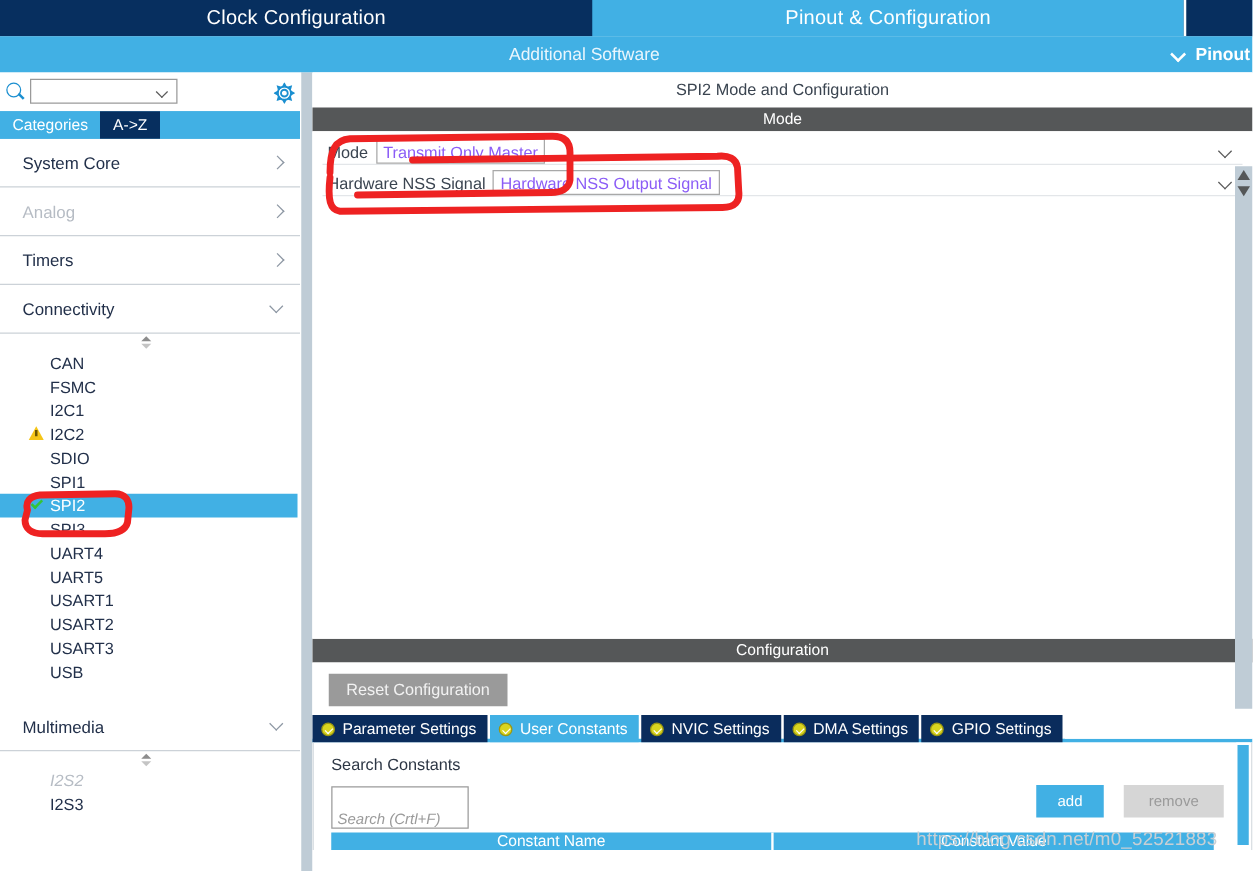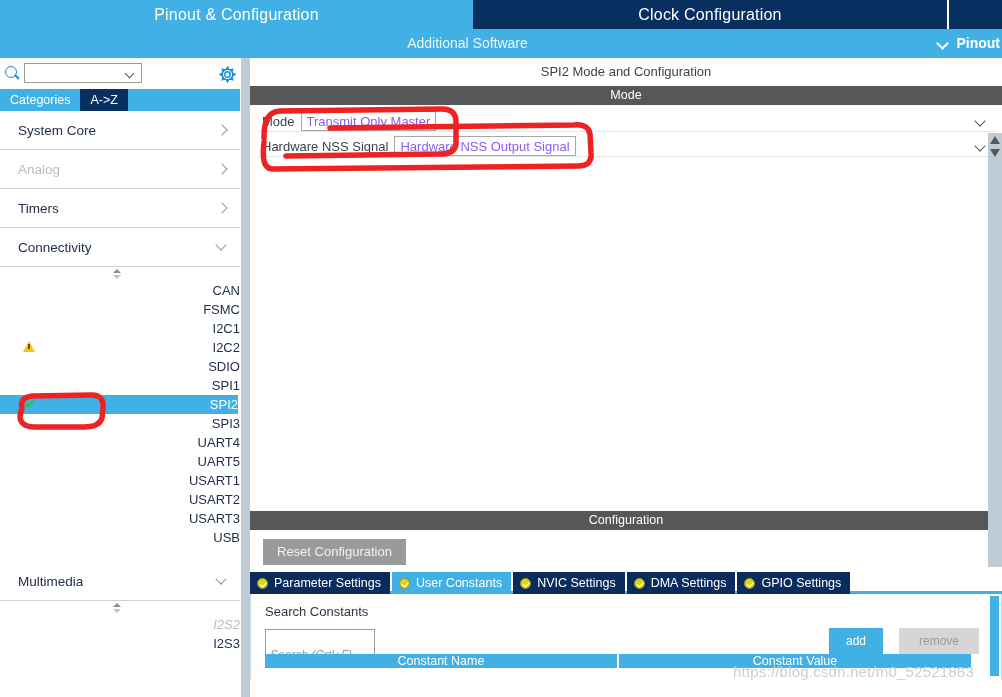--- a/index.html
+++ b/index.html
@@ -140,21 +140,21 @@
     content: ""; position: absolute; left: 113px; top: 8px;
     border-left: 4px solid transparent; border-right: 4px solid transparent;
     border-top: 4px solid #c4c4c4;
   }
 
   .periph {
     list-style: none;
   }
   .periph li {
     height: 19px; line-height: 19px; font-size: 13px; color: #22304a;
-    padding-left: 40px; position: relative; text-align: right;
+    padding-left: 40px; position: relative;
   }
   .periph li.selected { background: #41b0e4; color: #ffffff; width: 238px; }
   .periph li.dim { color: #b6bcc4; font-style: italic; }
   .periph li .mark {
     position: absolute; left: 22px; top: 0; width: 16px; height: 19px;
   }
   .check-g {
     position: absolute; left: 3px; top: 5px; width: 9px; height: 5px;
     border-left: 2px solid #35c435; border-bottom: 2px solid #35c435;
     transform: rotate(-45deg);
@@ -261,21 +261,21 @@
     padding: 16px 4px; line-height: 18px;
   }
   .btn-add, .btn-remove {
     position: absolute; top: 34px; height: 26px; line-height: 26px;
     width: 54px; text-align: center; font-size: 12px;
   }
   .btn-add { right: 118px; background: #41b0e4; color: #ffffff; }
   .btn-remove { right: 22px; width: 80px; background: #d6d6d6; color: #9a9a9a; }
 
   .const-table-head {
-    position: absolute; left: 14px; bottom: 12px; width: 706px; height: 14px;
+    position: absolute; left: 14px; bottom: 0; width: 706px; height: 14px;
     display: flex;
   }
   .cth {
     flex: 1; background: #41b0e4; color: #ffffff; font-size: 12.5px;
     text-align: center; line-height: 14px; border-right: 2px solid #ffffff;
     overflow: hidden;
   }
   .cth:last-child { border-right: none; }
 
   
@@ -315,22 +315,22 @@
     font-size: 15px; color: #c8cfd4; white-space: nowrap;
     letter-spacing: .2px;
   }
 </style>
 </head>
 <body>
 
 <div class="app">
 
   <div class="topbar">
+    <div class="top-tab t2">Clock Configuration</div>
     <div class="top-tab t1">Pinout &amp; Configuration</div>
-    <div class="top-tab t2">Clock Configuration</div>
     <div class="top-tab t3"></div>
   </div>
 
   <div class="subbar">
     <div class="addsoft">Additional Software</div>
     <div class="pinout-menu">
       <span class="chev-d"></span>
       <span>Pinout</span>
     </div>
   </div>

